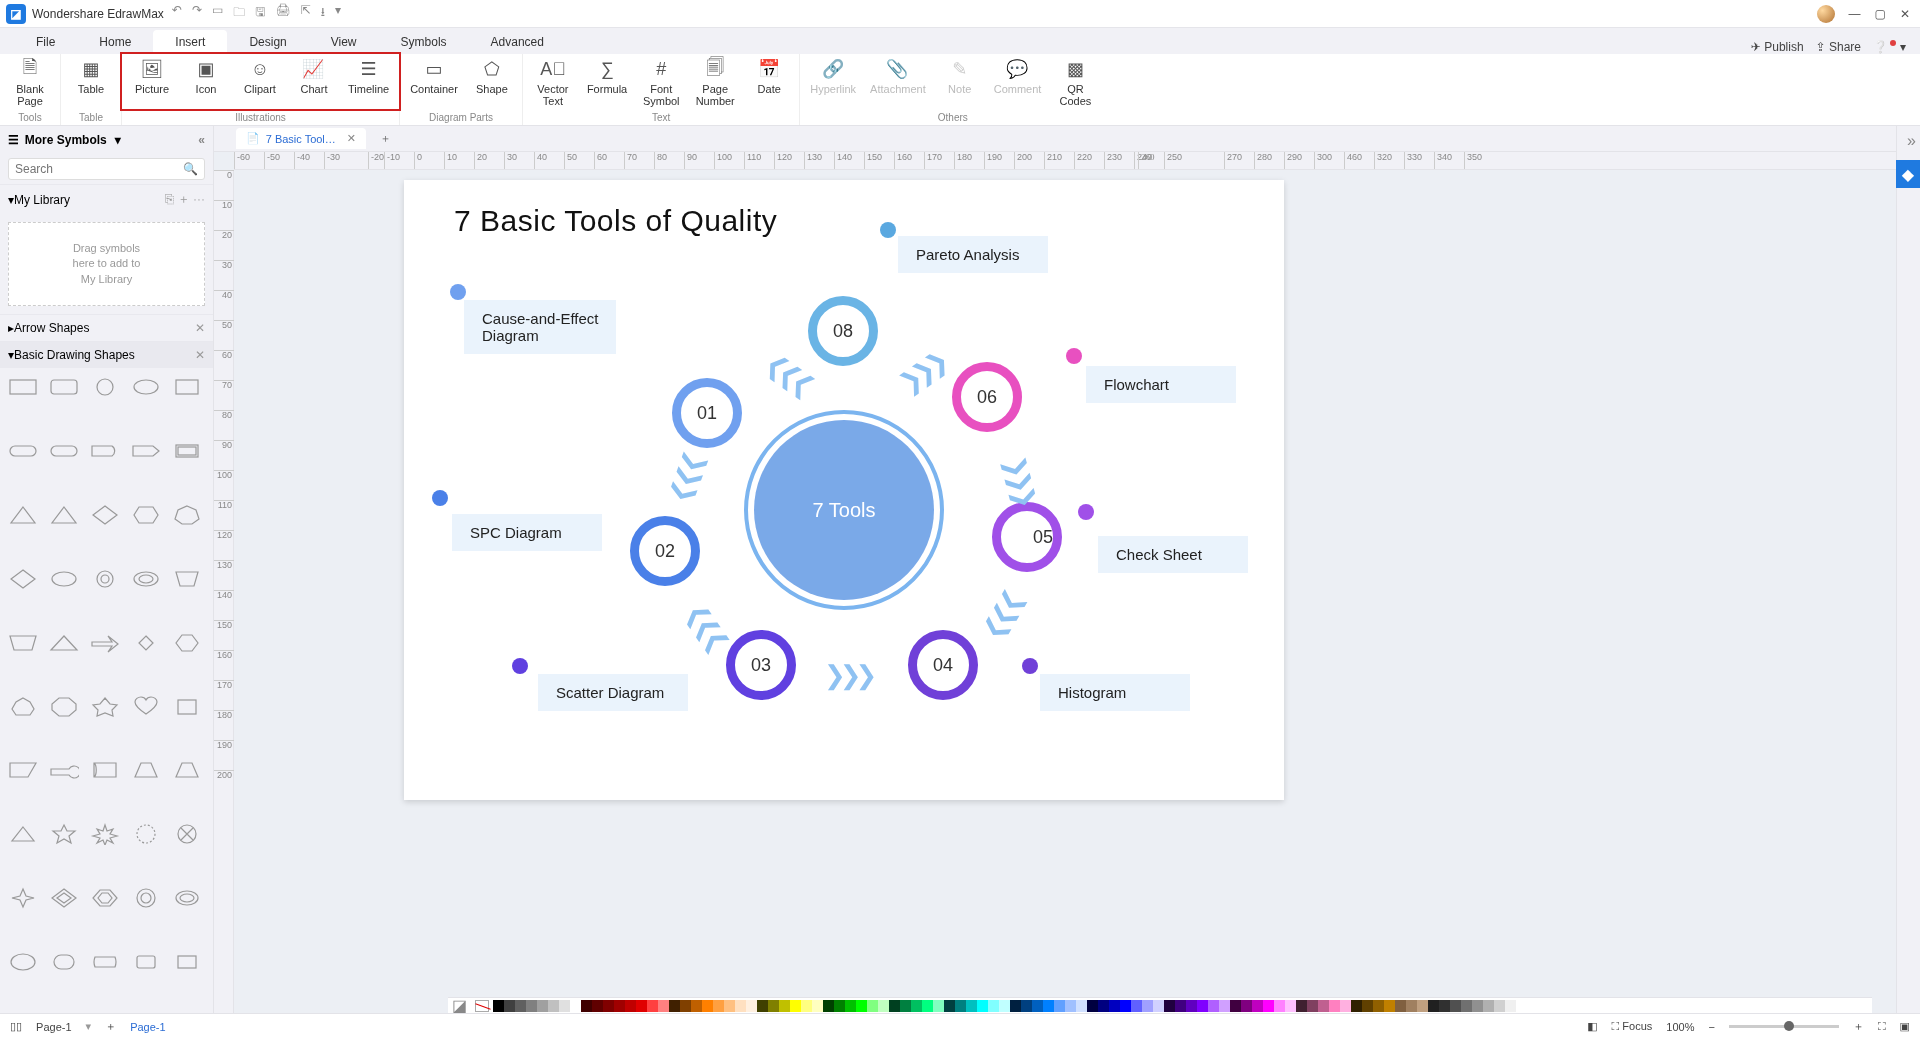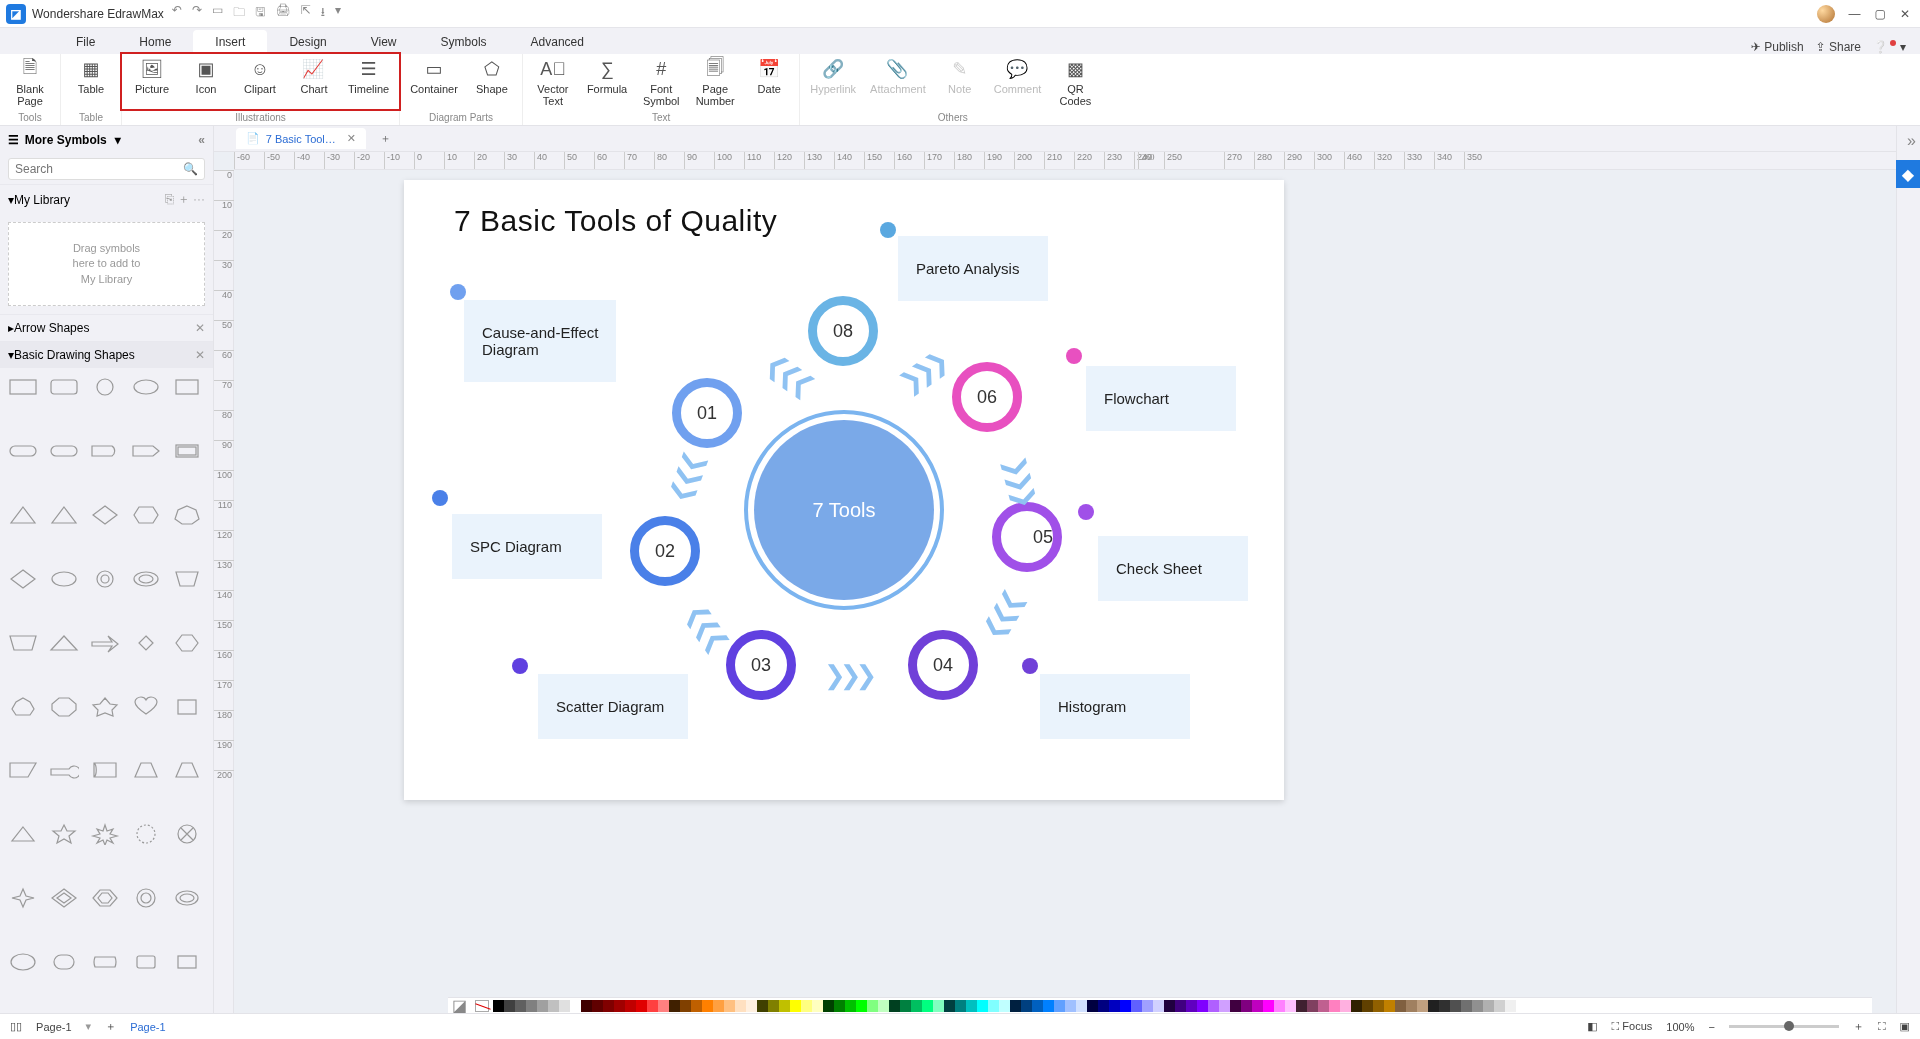--- a/index.html
+++ b/index.html
@@ -14,21 +14,21 @@
   width: 20px; height: 20px; margin: 0 6px; background: #1f7ae0; border-radius: 4px;
   display: flex; align-items: center; justify-content: center; color: #fff; font-weight: bold;
 }
 #titlebar .qat { display: flex; gap: 10px; margin-left: 8px; color: #888; }
 #titlebar .qat span { cursor: pointer; }
 #titlebar .spacer { flex: 1; }
 #titlebar .winbtns { display: flex; align-items: center; gap: 14px; margin-right: 10px; color: #555; }
 #titlebar .avatar { width: 18px; height: 18px; border-radius: 50%; background: radial-gradient(circle at 30% 30%, #ffd9a0, #b07030); }
 
 
-#menutabs { height: 26px; background: #f1f1f6; display: flex; align-items: flex-end; font-size: 12px; padding-left: 14px; margin-left: 40px; }
+#menutabs { height: 26px; background: #f1f1f6; display: flex; align-items: flex-end; font-size: 12px; padding-left: 14px; }
 #menutabs .mtab { padding: 5px 22px; color: #333; cursor: pointer; }
 #menutabs .mtab.active { background: #fff; border-top-left-radius: 4px; border-top-right-radius: 4px; }
 #menutabs .rightmenu { margin-left: auto; display: flex; align-items: center; gap: 12px; padding-right: 14px; font-size: 12px; color: #444; }
 #menutabs .rightmenu .dot { width: 6px; height: 6px; background: #e04040; border-radius: 50%; display: inline-block; margin-left: 2px; vertical-align: top; }
 
 
 #ribbon { height: 72px; background: #fff; display: flex; align-items: stretch; border-bottom: 1px solid #e3e3e8; font-size: 11px; color: #333; }
 .rgroup { display: flex; flex-direction: column; align-items: center; border-right: 1px solid #eee; padding: 4px 10px 2px 10px; position: relative; }
 .rgroup .row { display: flex; gap: 14px; flex: 1; align-items: flex-start; }
 .rbtn { display: flex; flex-direction: column; align-items: center; gap: 3px; cursor: pointer; min-width: 40px; }
@@ -77,21 +77,21 @@
 .center-outer { left: 340px; top: 230px; width: 200px; height: 200px; border: 4px solid #7bb4ef; }
 .center-inner { left: 350px; top: 240px; width: 180px; height: 180px; background: #7aa9e8; display: flex; align-items: center; justify-content: center; color: #fff; font-size: 20px; }
 .node { position: absolute; width: 70px; height: 70px; border-radius: 50%; background: #fff; display: flex; align-items: center; justify-content: center; font-size: 18px; color: #333; }
 .node.n07 { left: 404px; top: 116px; border: 9px solid #6ab4e5; }
 .node.n06 { left: 548px; top: 182px; border: 9px solid #e850c0; }
 .node.n05 { left: 588px; top: 322px; border: 9px solid #a050e8; justify-content: flex-end; }
 .node.n04 { left: 504px; top: 450px; border: 9px solid #7040d8; }
 .node.n03 { left: 322px; top: 450px; border: 9px solid #6040e0; }
 .node.n02 { left: 226px; top: 336px; border: 9px solid #4a80e8; }
 .node.n01 { left: 268px; top: 198px; border: 9px solid #70a0ef; }
-.label-box { position: absolute; background: #eaf3fc; padding: 24px 18px; font-size: 15px; color: #222; min-width: 150px; }
+.label-box { position: absolute; background: #eaf3fc; padding: 10px 18px; font-size: 15px; color: #222; min-width: 150px; }
 .dot { position: absolute; width: 16px; height: 16px; border-radius: 50%; }
 .arrow { position: absolute; color: #8fc2f2; font-size: 26px; letter-spacing: -6px; }
 
 
 #rightpanel { width: 24px; background: #f1f1f6; border-left: 1px solid #e3e3e8; position: relative; }
 #rightpanel .handle { position: absolute; top: 6px; right: 4px; color: #888; }
 #rightpanel .btn { position: absolute; top: 34px; right: 0; width: 24px; height: 28px; background: #1f7ae0; color: #fff; display: flex; align-items: center; justify-content: center; }
 
 
 #colorbar { position: absolute; left: 234px; right: 24px; bottom: 0; height: 16px; display: flex; align-items: center; background: #fff; border-top: 1px solid #e3e3e8; }
@@ -471,21 +471,21 @@
         <span style="overflow:hidden;text-overflow:ellipsis;white-space:nowrap">7 Basic Tools O...</span>
         <span class="x">✕</span>
       </div>
       <span class="plus">＋</span>
     </div>
     <div id="hruler">
         <div class="tick" style="left: 0px;">-60</div>
         <div class="tick" style="left: 30px;">-50</div>
         <div class="tick" style="left: 60px;">-40</div>
         <div class="tick" style="left: 90px;">-30</div>
-        <div class="tick" style="left: 120px;">-20</div>
+        <div class="tick" style="left: 134px;">-20</div>
         <div class="tick" style="left: 150px;">-10</div>
         <div class="tick" style="left: 180px;">0</div>
         <div class="tick" style="left: 210px;">10</div>
         <div class="tick" style="left: 240px;">20</div>
         <div class="tick" style="left: 270px;">30</div>
         <div class="tick" style="left: 300px;">40</div>
         <div class="tick" style="left: 330px;">50</div>
         <div class="tick" style="left: 360px;">60</div>
         <div class="tick" style="left: 390px;">70</div>
         <div class="tick" style="left: 420px;">80</div>

